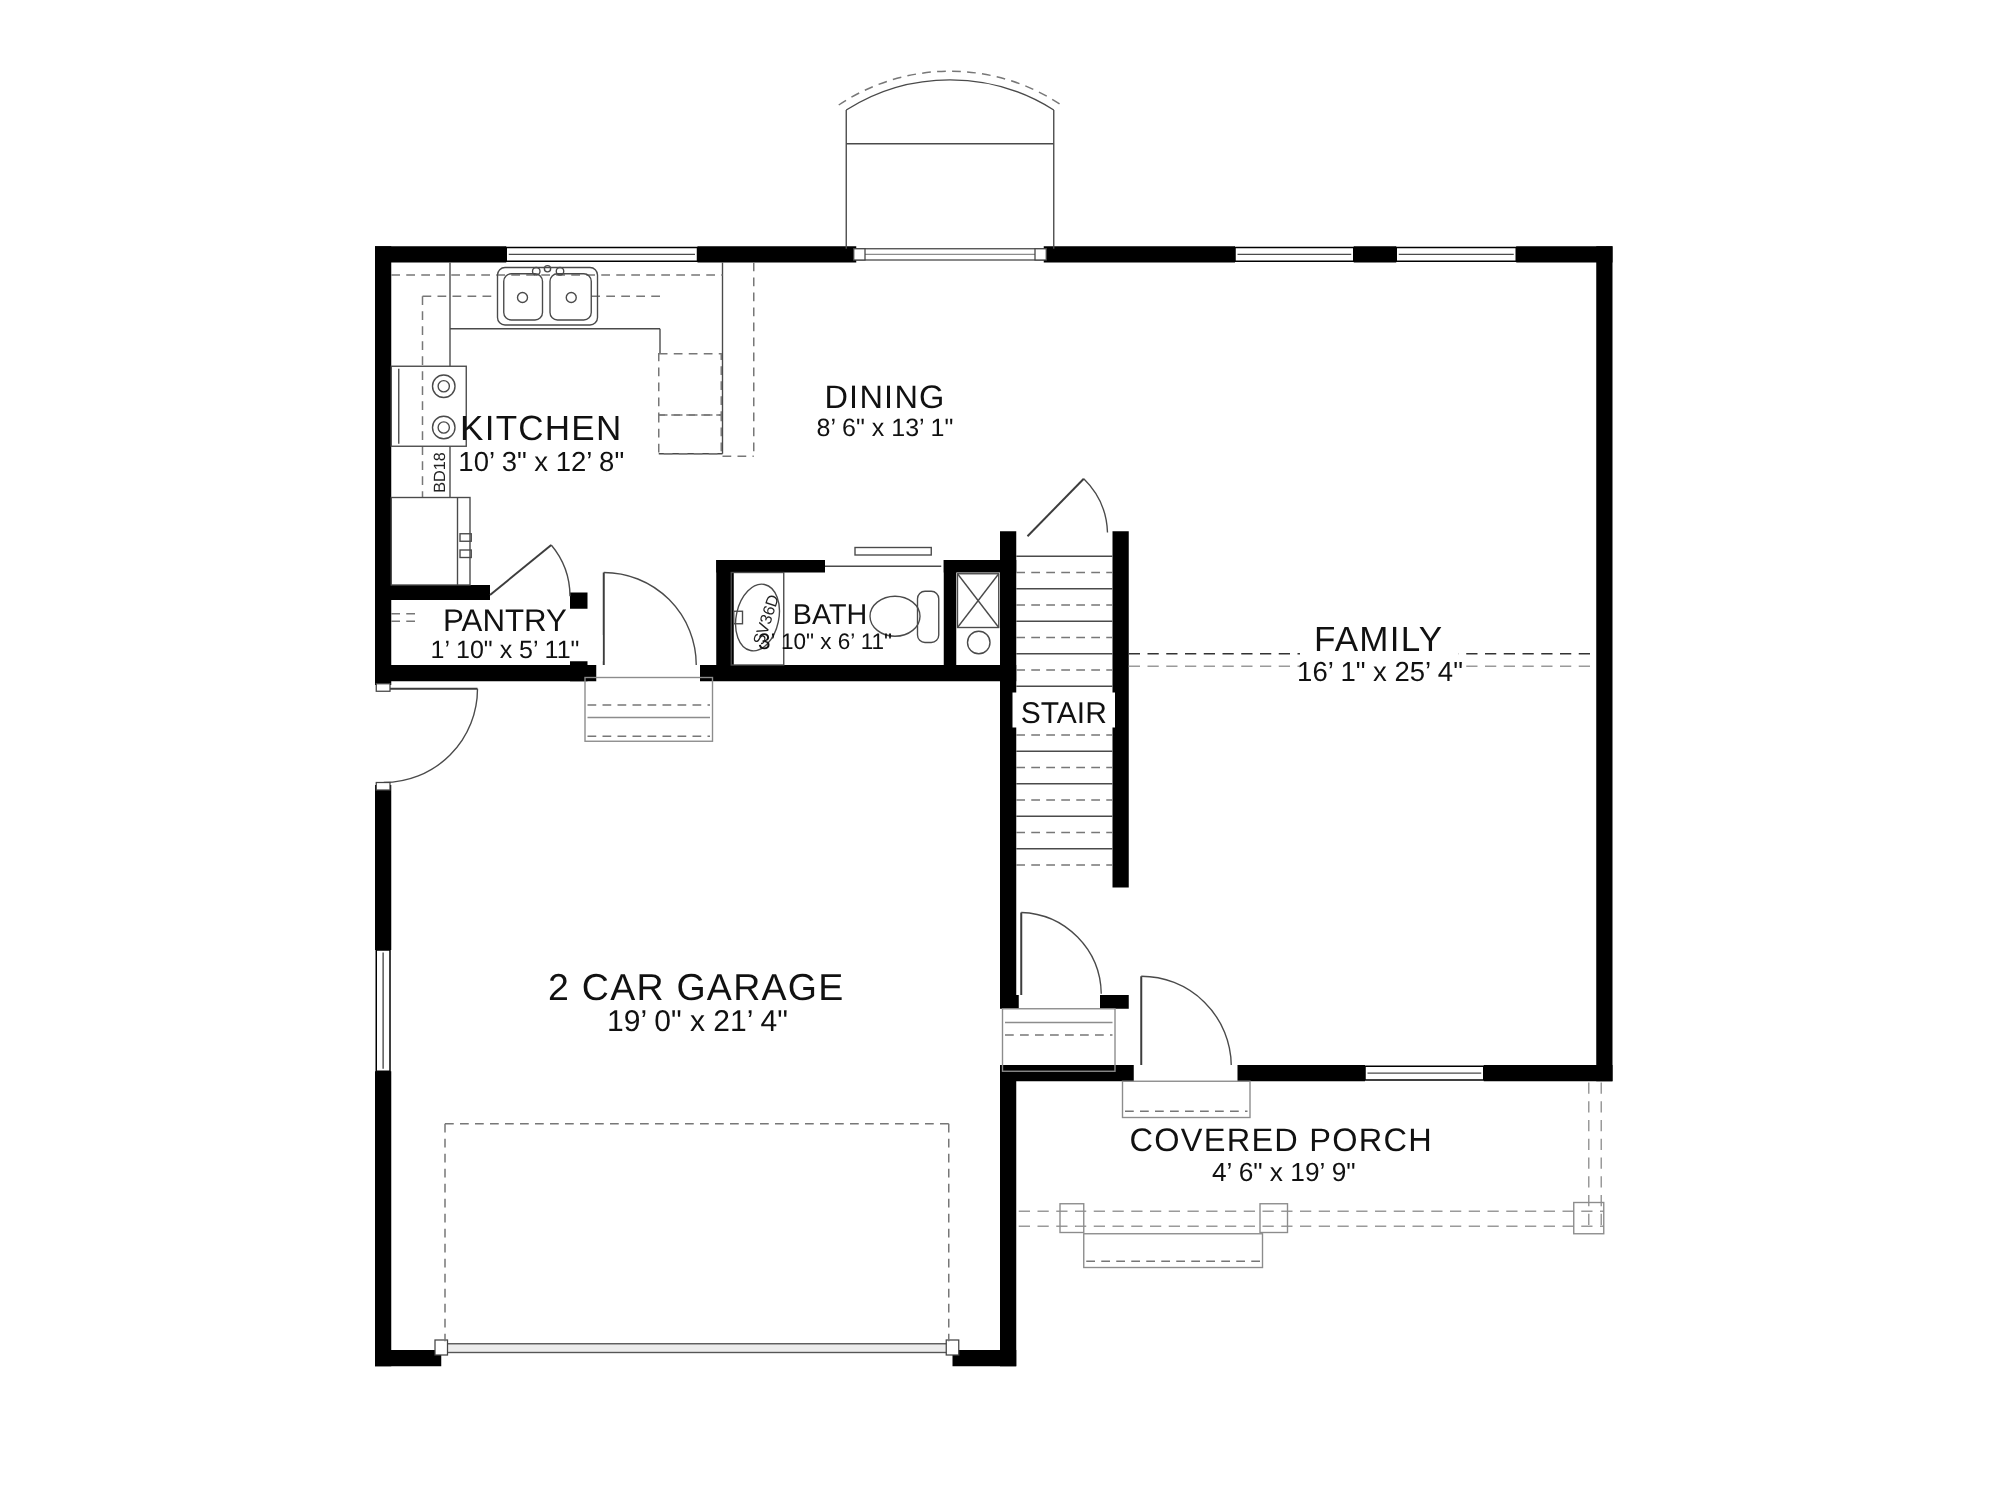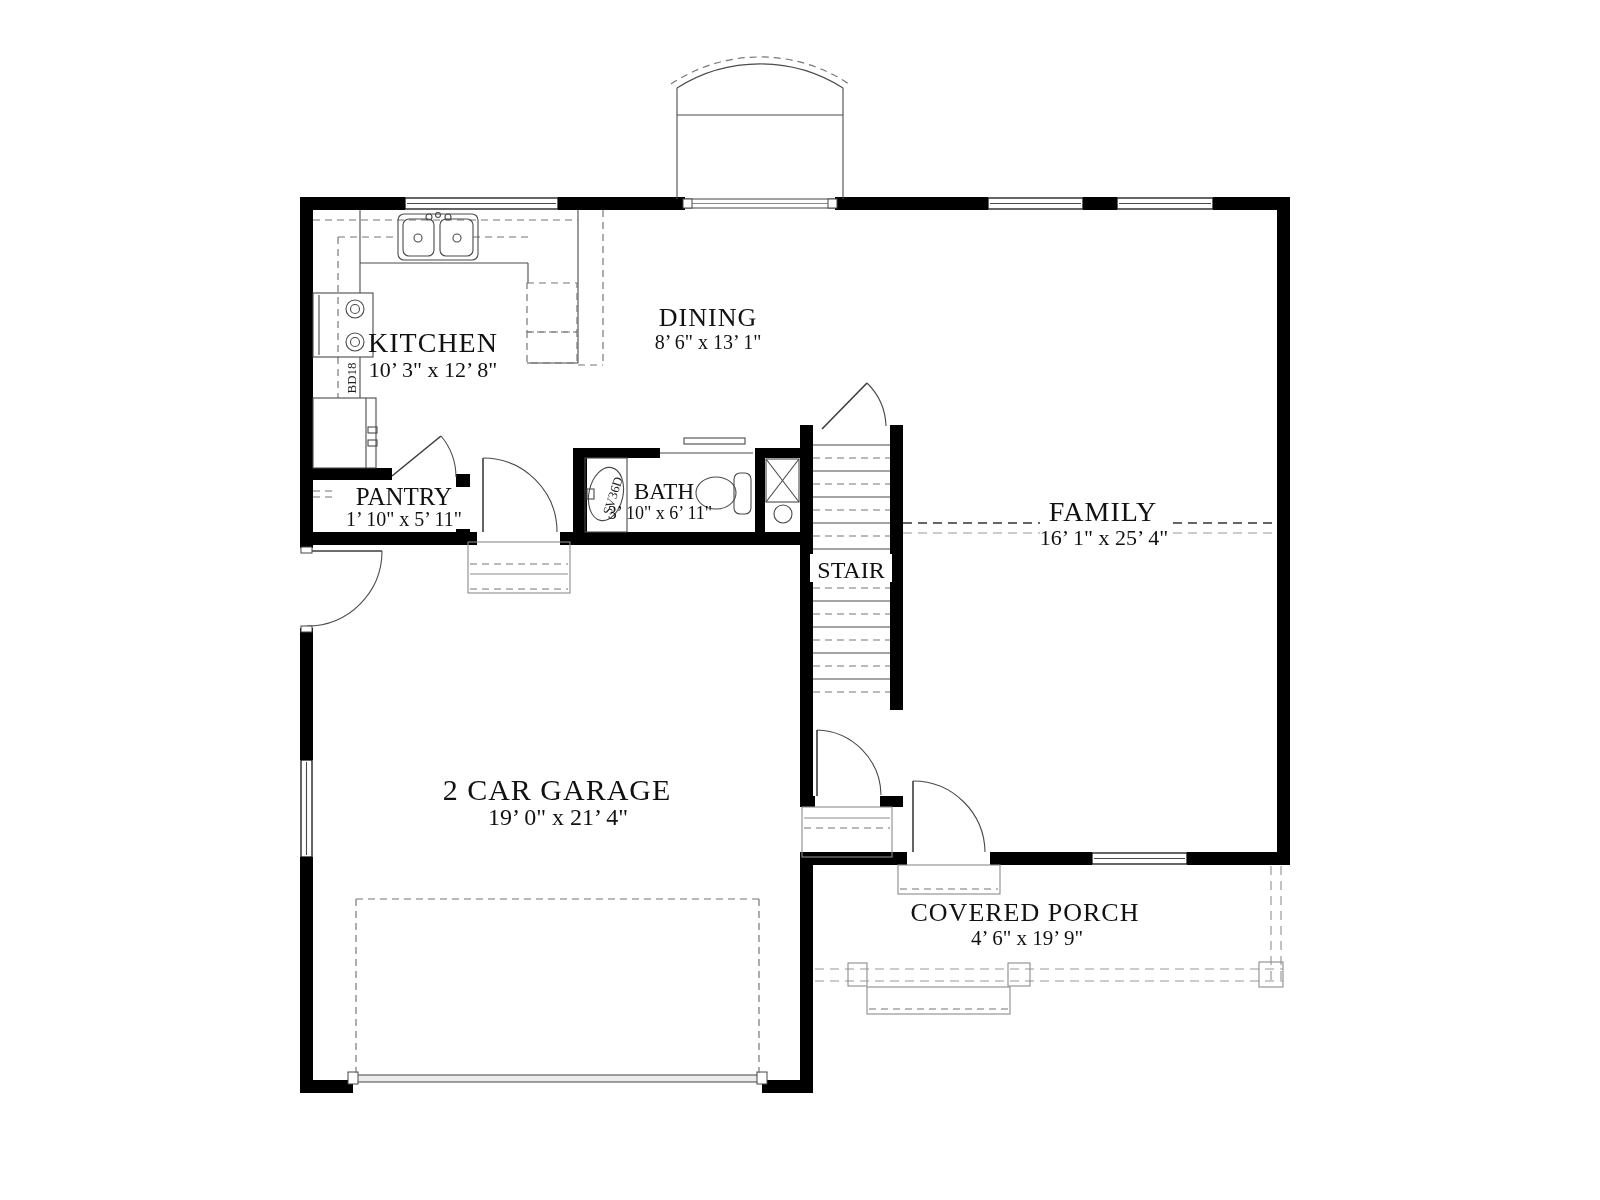--- a/index.html
+++ b/index.html
@@ -1,17 +1,17 @@
 <!DOCTYPE html>
 <html><head>
 <meta charset="utf-8">
 <style>
   html,body{margin:0;padding:0;background:#ffffff;}
   #canvas{position:relative;width:1600px;height:1200px;background:#ffffff;overflow:hidden;
-          font-family:Liberation Serif, serif;}
+          font-family:Liberation Sans, sans-serif;}
   svg{position:absolute;left:0;top:0;}
   .wall{fill:#000000;stroke:none;}
   .ln{stroke:#3d3d3d;stroke-width:1.6;fill:none;}
   .lnt{stroke:#4a4a4a;stroke-width:1.1;fill:none;}
   .lngray{stroke:#8c8c8c;stroke-width:1.1;fill:none;}
   .dash{stroke:#777777;stroke-width:1.2;fill:none;stroke-dasharray:7 5;}
   .dashdark{stroke:#333333;stroke-width:1.3;fill:none;stroke-dasharray:9 6;}
   .dashlight{stroke:#9a9a9a;stroke-width:1.2;fill:none;stroke-dasharray:9 6;}
   .winbox{fill:#ffffff;stroke:#000000;stroke-width:1.2;}
   .jamb{fill:#ffffff;stroke:#444444;stroke-width:1;}

